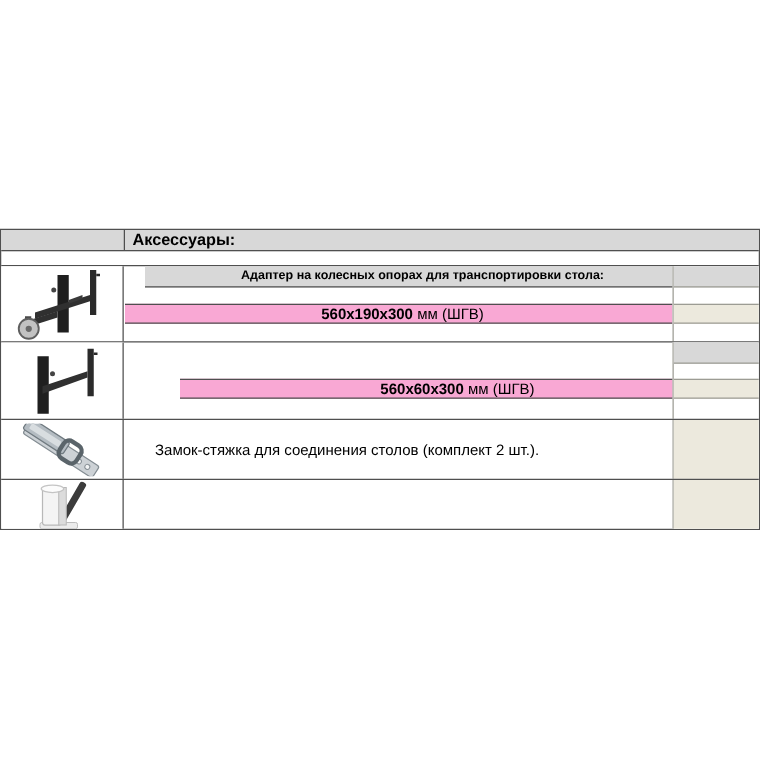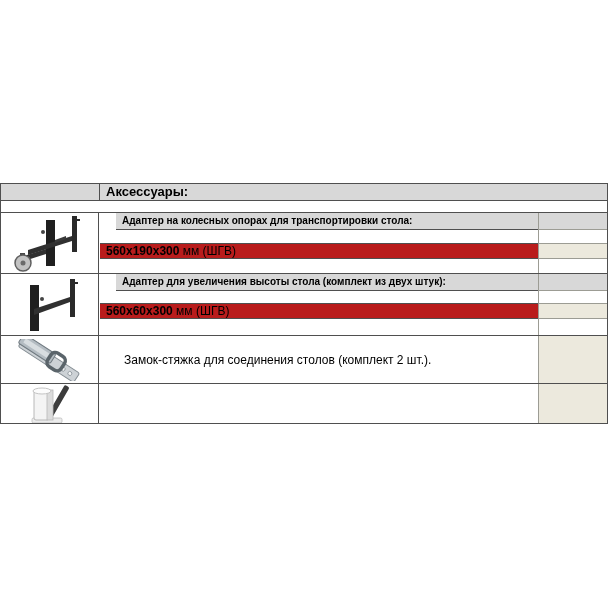--- a/index.html
+++ b/index.html
@@ -1,20 +1,20 @@
 <!DOCTYPE html>
 <html style="--header-bg: #d8d8d8; --accent-bg: #ece9dd; --border-dark: #4f4f4f; --border-light: #9c9c94;"><head>
 <meta charset="utf-8">
 <style>
   html,body{margin:0;padding:0;}
   body{
     width:608px;height:608px;background:#ffffff;
     font-family:"Liberation Sans", sans-serif;color:#000;
   }
-  .page{position:relative;width:608px;height:450px;background:#fff;overflow:hidden;}
+  .page{position:relative;width:608px;height:450px;background:#fff;overflow:hidden;text-align:center;}
 
   .tbl{
     position:absolute;left:0;top:183px;width:606px;height:239px;
     border:1px solid var(--border-dark,#4f4f4f);background:#fff;
   }
   .hdr{
     position:absolute;left:0;top:0;width:100%;height:17px;
     background:var(--header-bg,#d8d8d8);
     border-bottom:1px solid var(--border-dark,#4f4f4f);
     box-sizing:border-box;
@@ -46,25 +46,25 @@
     position:absolute;left:0;top:0;width:100%;height:17px;
     background:var(--header-bg,#d8d8d8);
     border-bottom:1px solid var(--border-dark,#4f4f4f);box-sizing:border-box;
     font-size:10px;font-weight:bold;line-height:16px;
     padding-left:6px;white-space:nowrap;overflow:hidden;margin-left:16px;
   }
   .dim-box{
     position:absolute;left:0;width:100%;height:16px;
     border-top:1px solid var(--border-dark,#4f4f4f);
     border-bottom:1px solid var(--border-dark,#4f4f4f);box-sizing:border-box;
-    font-size:12px;line-height:14px;padding-left:6px;white-space:nowrap;background:#b91c1c;
+    font-size:12px;line-height:14px;padding-left:6px;white-space:nowrap;background:#f9a8d4;
   }
   .dim-box .b{font-weight:bold;}
   .row1 .dim-box{top:30px;}
-  .row2 .dim-box{top:29px;}
+  .row2 .dim-box{top:29px;margin-left:44px;}
 
   .rc-gray{
     position:absolute;left:0;top:0;width:100%;height:17px;
     background:var(--header-bg,#d8d8d8);
     border-bottom:1px solid var(--border-light,#9c9c94);box-sizing:border-box;
   }
   .rc-beige{
     position:absolute;left:0;width:100%;height:16px;
     background:var(--accent-bg,#ece9dd);
     border-top:1px solid var(--border-light,#9c9c94);
@@ -120,21 +120,20 @@
       <div class="img-cell">
         <svg width="75" height="56" viewBox="0 0 75 56">
           <rect x="58" y="2" width="5" height="38" fill="#2a2a2a"></rect>
           <rect x="63" y="5" width="3" height="2" fill="#2a2a2a"></rect>
           <rect x="18" y="8" width="9" height="46" fill="#1f1f1f"></rect>
           <circle cx="30" cy="22" r="2" fill="#444"></circle>
           <polygon points="22,32 58,20 58,25 22,38" fill="#303030"></polygon>
         </svg>
       </div>
       <div class="content">
-        <div class="title-box">Адаптер для увеличения высоты стола (комплект из двух штук):</div>
         <div class="dim-box"><span class="b">560x60x300</span><span> мм (ШГВ)</span></div>
       </div>
       <div class="rcol">
         <div class="rc-gray"></div>
         <div class="rc-beige"></div>
       </div>
     </div>
 
     <div class="row row3">
       <div class="img-cell">

